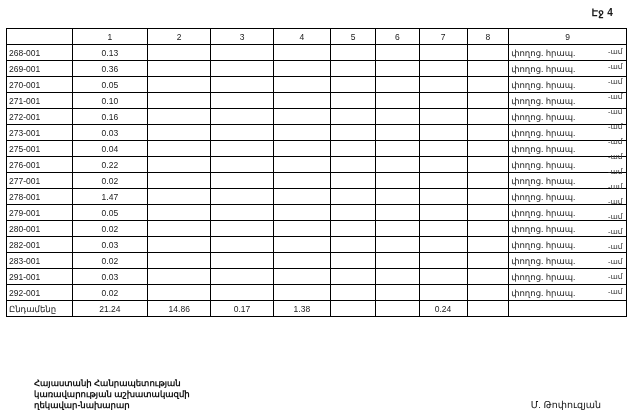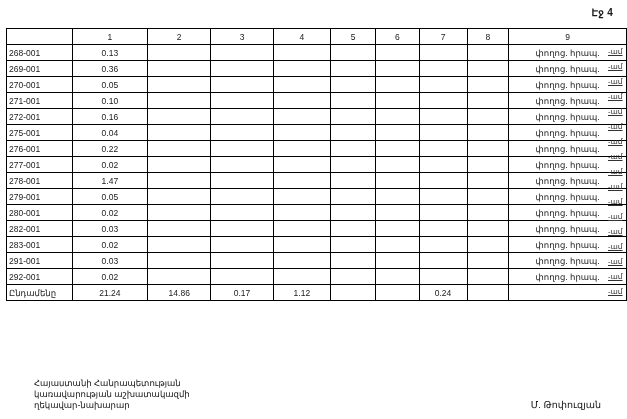--- a/index.html
+++ b/index.html
@@ -54,45 +54,45 @@
   .c4 { width: 56px; }
   .c5 { width: 44px; }
   .c6 { width: 42px; }
   .c7 { width: 46px; }
   .c8 { width: 40px; }
   .c9 { width: 118px; }
 
   thead td { text-align: center; font-size: 9px; height: 16px; }
   .code-cell { text-align: left; padding-left: 4px; }
   .num-cell { text-align: center; }
-  .note-cell { text-align: center; font-size: 8px; }
+  .note-cell { font-size: 8px; }
   .total-row td { height: 18px; font-size: 9px; }
   .total-label { text-align: left; font-size: 8.5px; }
   .total-num { text-align: center; margin-top: 44px; }
 
   .right-marks {
     position: absolute;
     left: 608px;
     top: 44px;
     width: 18px;
   }
   .right-marks div {
     height: 15px;
     line-height: 15px;
     font-size: 7.5px;
     color: #333;
-    text-decoration: underline;
   }
   .footer {
     position: absolute;
     left: 34px;
     top: 378px;
     font-size: 8.5px;
     line-height: 11px;
     color: #111;
+    font-weight: bold;
   }
   .signature {
     position: absolute;
     right: 26px;
     top: 399px;
     font-size: 9.5px;
     color: #111;
     margin-left: 45px;
   }
 </style>
@@ -173,20 +173,32 @@
           <td class="c2 num-cell"></td>
           <td class="c3 num-cell"></td>
           <td class="c4 num-cell"></td>
           <td class="c5 num-cell"></td>
           <td class="c6 num-cell"></td>
           <td class="c7 num-cell"></td>
           <td class="c8 num-cell"></td>
           <td class="c9 note-cell">փողոց. հրապ.</td>
         </tr>
         <tr>
+          <td class="c0 code-cell">273-001</td>
+          <td class="c1 num-cell">0.03</td>
+          <td class="c2 num-cell"></td>
+          <td class="c3 num-cell"></td>
+          <td class="c4 num-cell"></td>
+          <td class="c5 num-cell"></td>
+          <td class="c6 num-cell"></td>
+          <td class="c7 num-cell"></td>
+          <td class="c8 num-cell"></td>
+          <td class="c9 note-cell">փողոց. հրապ.</td>
+        </tr>
+        <tr>
           <td class="c0 code-cell">275-001</td>
           <td class="c1 num-cell">0.04</td>
           <td class="c2 num-cell"></td>
           <td class="c3 num-cell"></td>
           <td class="c4 num-cell"></td>
           <td class="c5 num-cell"></td>
           <td class="c6 num-cell"></td>
           <td class="c7 num-cell"></td>
           <td class="c8 num-cell"></td>
           <td class="c9 note-cell">փողոց. հրապ.</td>
@@ -297,21 +309,21 @@
           <td class="c6 num-cell"></td>
           <td class="c7 num-cell"></td>
           <td class="c8 num-cell"></td>
           <td class="c9 note-cell">փողոց. հրապ.</td>
         </tr>
         <tr class="total-row">
           <td class="c0 total-label">Ընդամենը</td>
           <td class="c1 total-num">21.24</td>
           <td class="c2 total-num">14.86</td>
           <td class="c3 total-num">0.17</td>
-          <td class="c4 total-num">1.12</td>
+          <td class="c4 total-num">1.38</td>
           <td class="c5 total-num"></td>
           <td class="c6 total-num"></td>
           <td class="c7 total-num">0.24</td>
           <td class="c8 total-num"></td>
           <td class="c9 total-num"></td>
         </tr>
       </tbody>
   </table>
 
   <div class="right-marks" id="right-marks">

